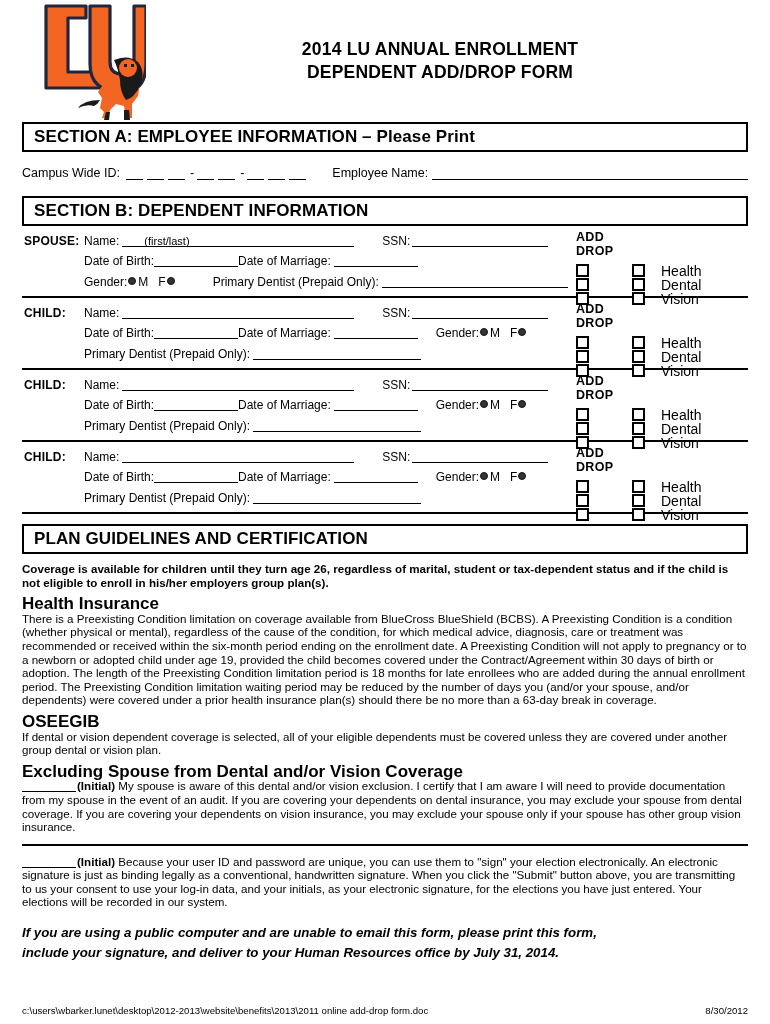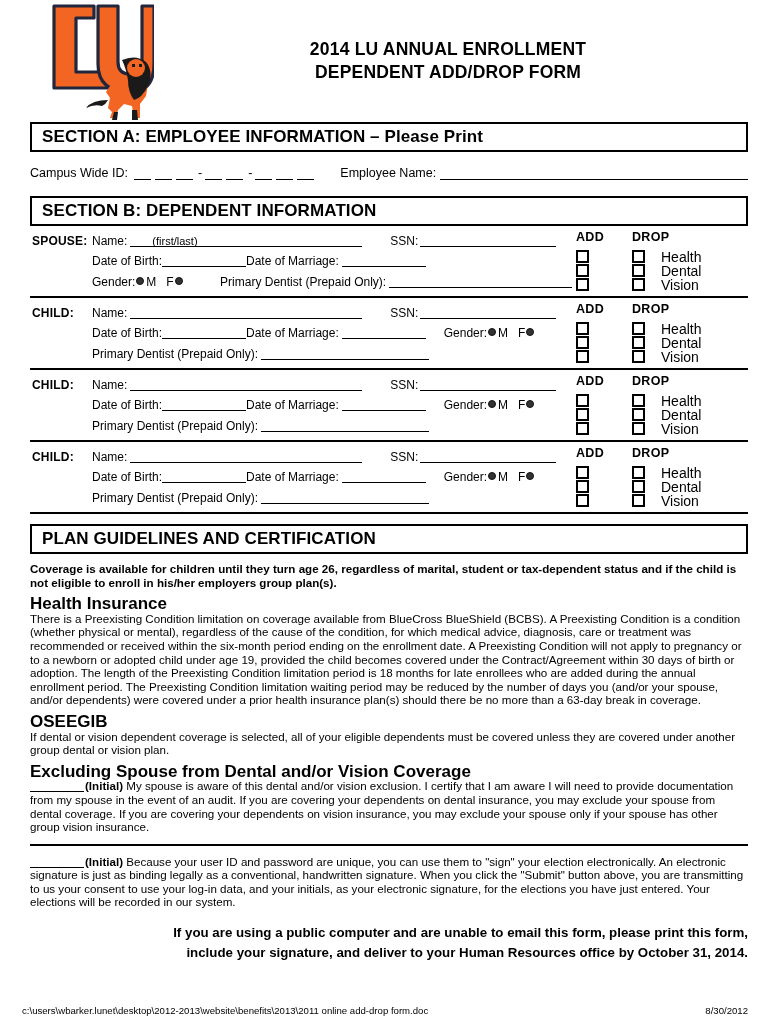--- a/index.html
+++ b/index.html
@@ -13,21 +13,20 @@
     position: relative;
     font-family: "Liberation Sans", sans-serif;
     color: #000000;
     overflow: hidden;
   }
   .page {
     position: relative;
     width: 770px;
     height: 1024px;
     box-sizing: border-box;
-    padding-left: 8px;
   }
 
   
   .header {
     position: relative;
     height: 122px;
   }
   .logo {
     position: absolute;
     left: 28px;
@@ -145,20 +144,21 @@
     right: 0px;
     top: 4px;
     width: 172px;
     height: 100%;
   }
   .ad-heads {
     display: flex;
     font-size: 12.5px;
     font-weight: bold;
     letter-spacing: 0.3px;
+    flex-direction: column;
   }
   .ad-heads .h-add  { width: 56px; text-align: left; }
   .ad-heads .h-drop { width: 62px; text-align: left; }
   .ad-boxes {
     display: flex;
     margin-top: 6px;
   }
   .cb-stack { display: flex; flex-direction: column; }
   .cb-stack.add  { width: 56px; }
   .cb-stack.drop { width: 24px; }
@@ -199,21 +199,22 @@
     vertical-align: -2px;
     margin-right: 1px;
   }
   hr.thick {
     border: none;
     border-top: 2.5px solid #000;
     margin: 10px 22px 9px 22px;
   }
   .closing {
     margin: 14px 22px 6px 22px;
-    text-align: right;
+    text-align: left;
+    font-style: italic;
     font-weight: bold;
     font-size: 13.3px;
     line-height: 20px;
   }
   .footer {
     position: absolute;
     left: 22px;
     right: 22px;
     bottom: 8px;
     display: flex;
@@ -524,21 +525,21 @@
   </div>
 
   <hr class="thick">
 
   <div class="guide-body">
     <p><span class="init-line"></span><span class="bold">(Initial)</span><span> Because your user ID and password are unique, you can use them to "sign" your election electronically. An electronic signature is just as binding legally as a conventional, handwritten signature. When you click the "Submit" button above, you are transmitting to us your consent to use your log-in data, and your initials, as your electronic signature, for the elections you have just entered. Your elections will be recorded in our system.</span></p>
   </div>
 
   <div class="closing">
     <div>If you are using a public computer and are unable to email this form, please print this form,</div>
-    <div>include your signature, and deliver to your Human Resources office by October 31, 2014.</div>
+    <div>include your signature, and deliver to your Human Resources office by July 31, 2014.</div>
   </div>
 
   <div class="footer">
     <span>c:\users\wbarker.lunet\desktop\2012-2013\website\benefits\2013\2011 online add-drop form.doc</span>
     <span>8/30/2012</span>
   </div>
 
 </div>
 
 </body></html>

